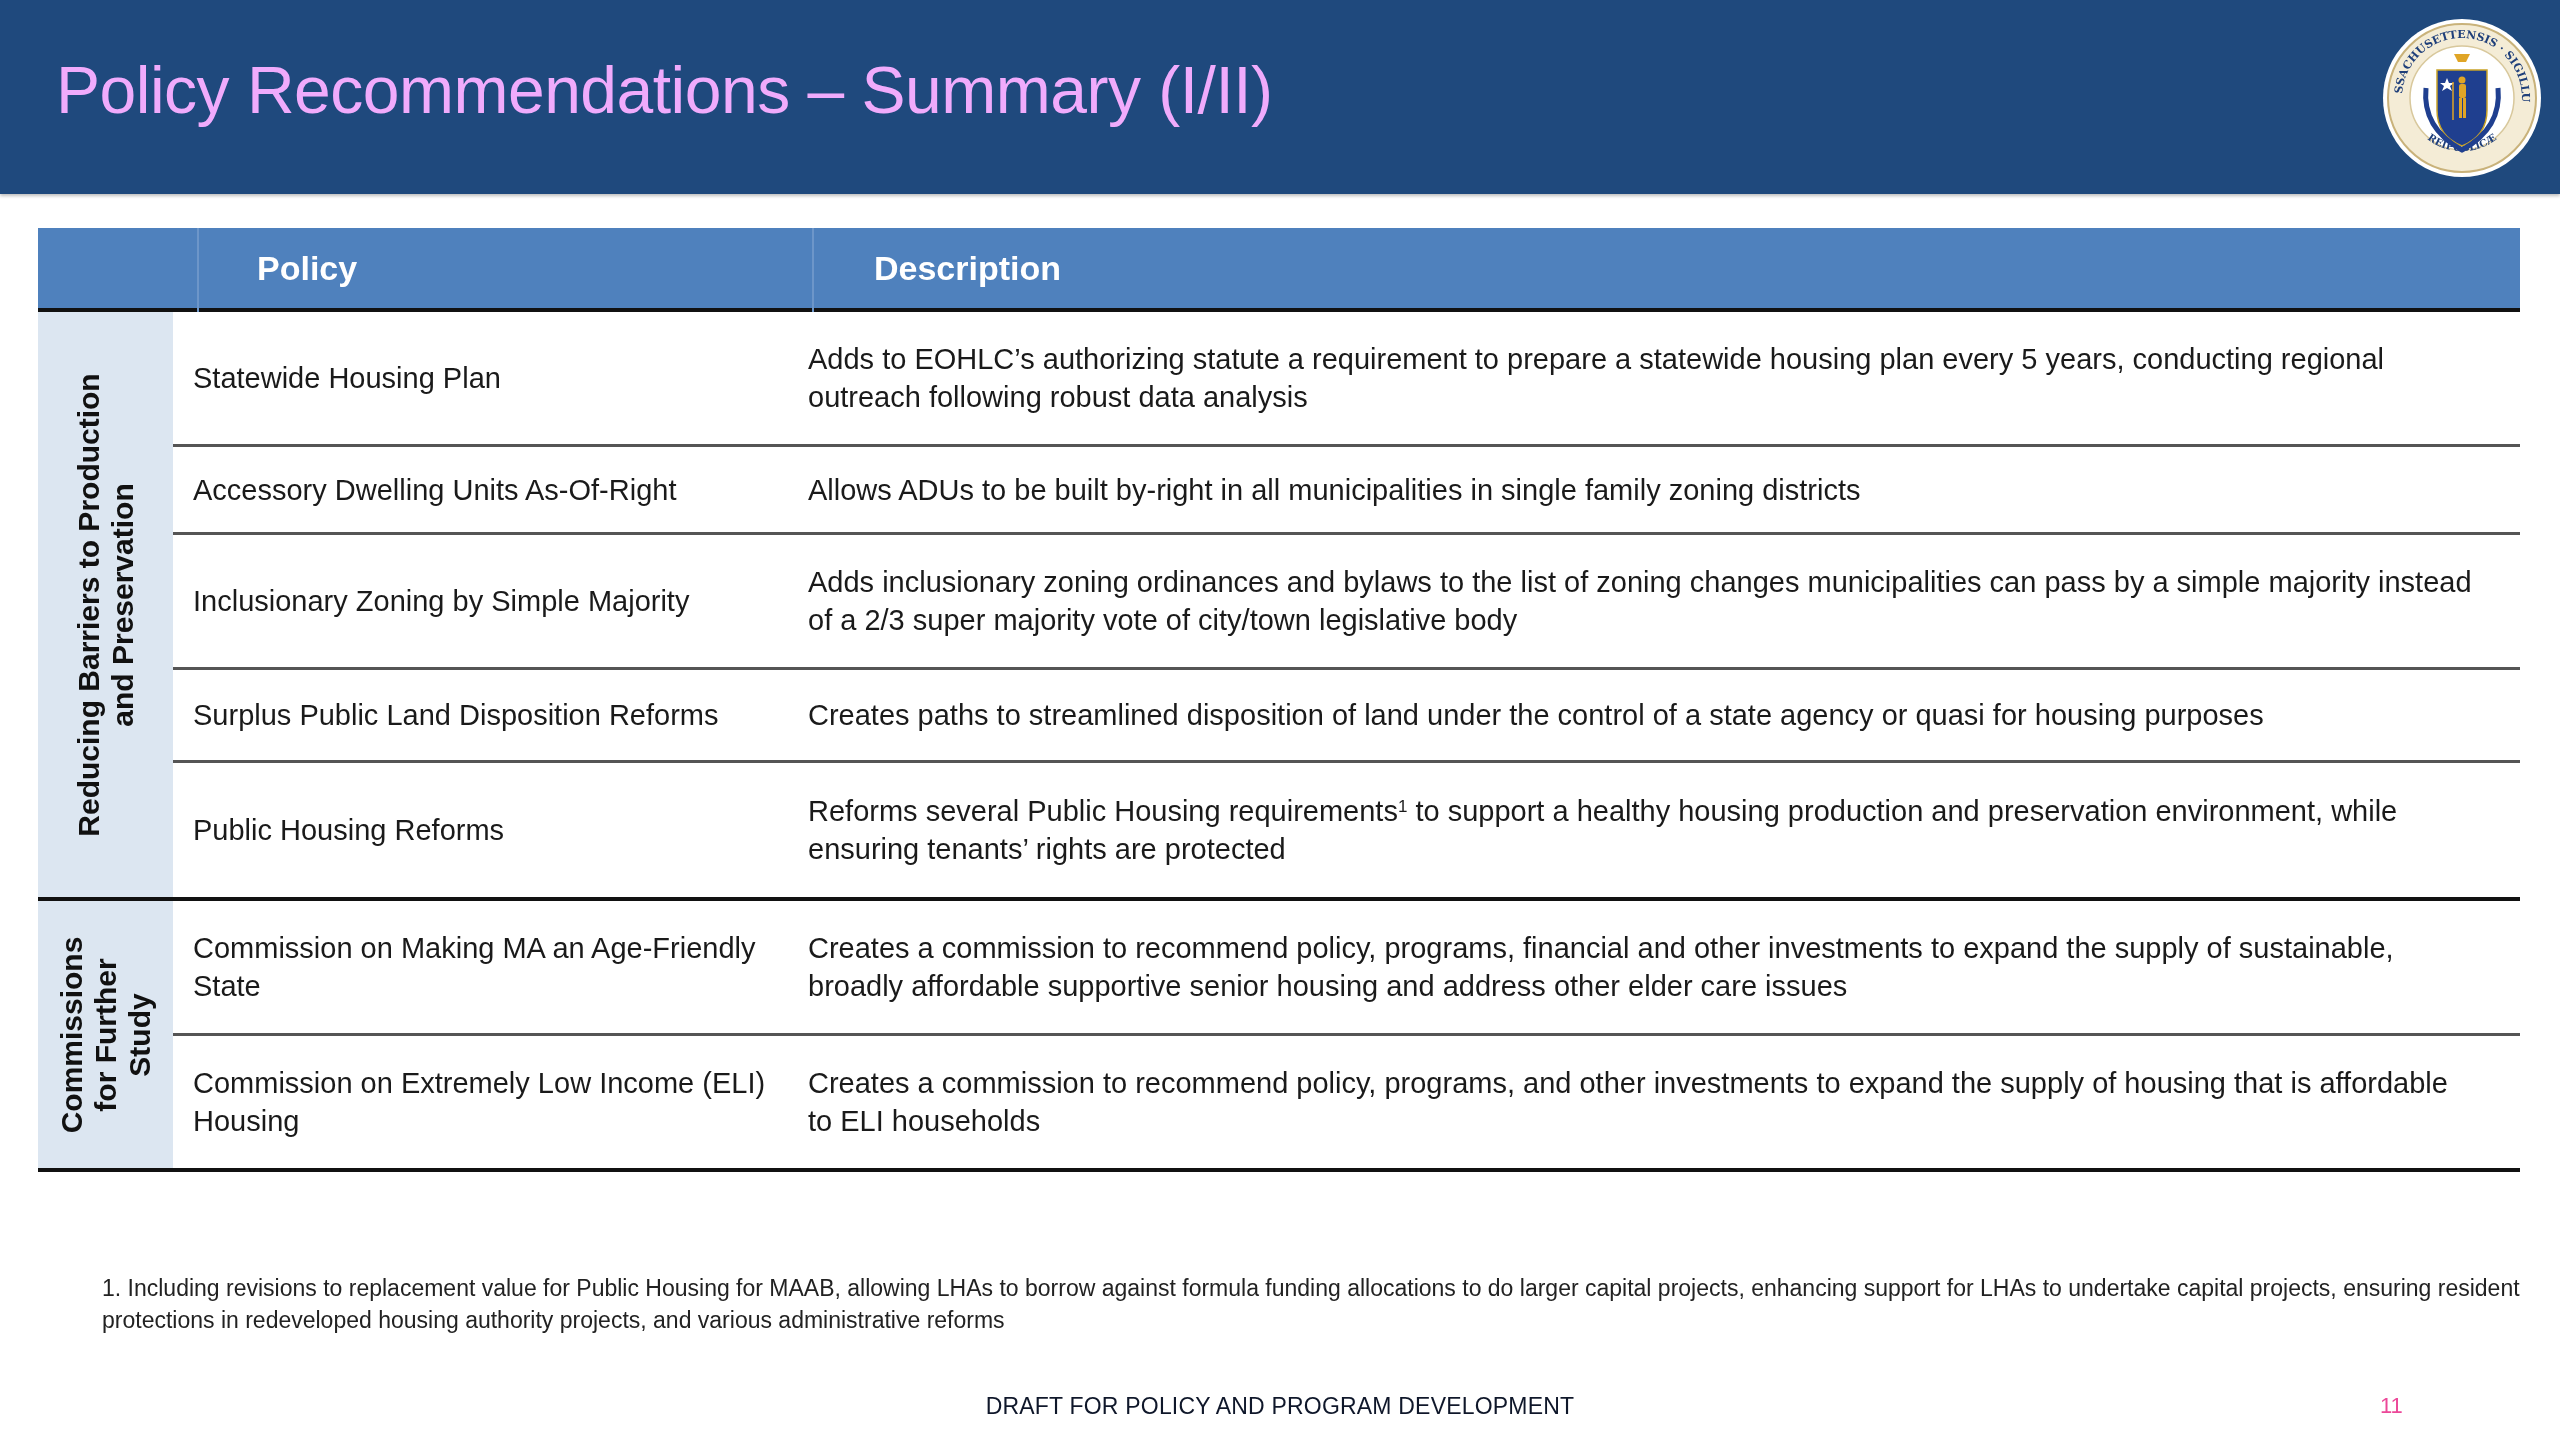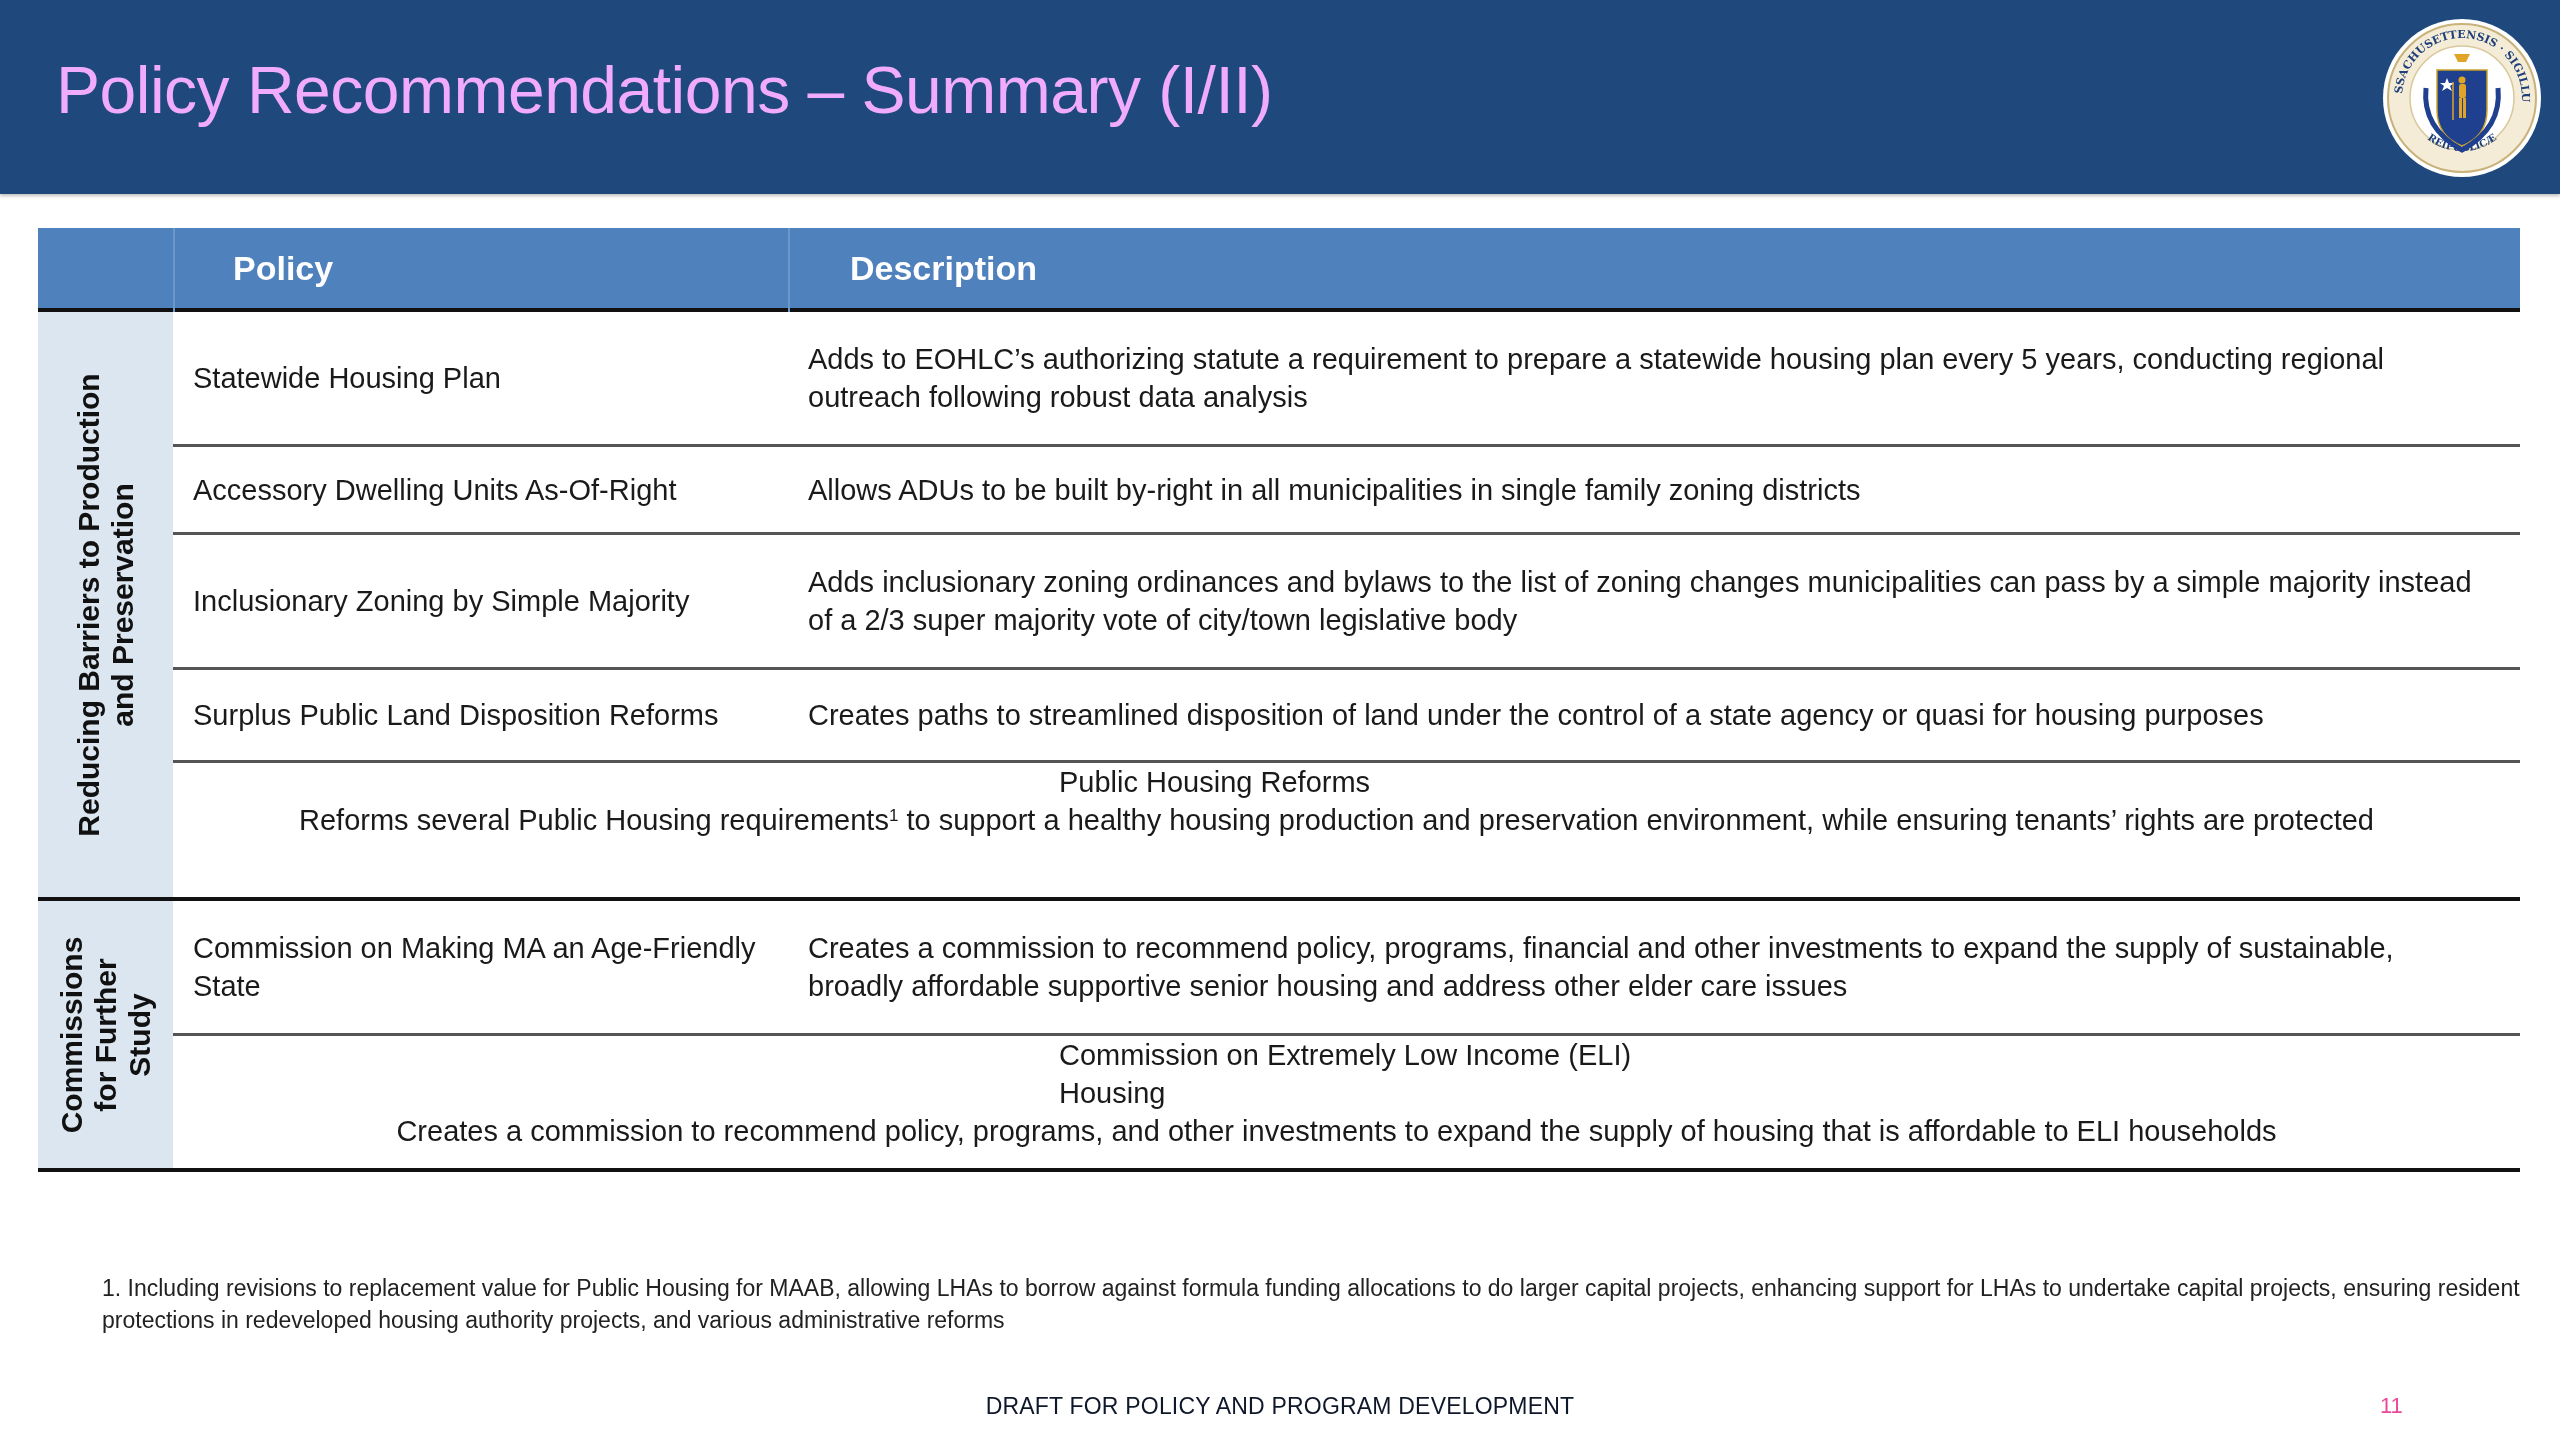--- a/index.html
+++ b/index.html
@@ -25,21 +25,21 @@
 
   .table {
     position: absolute; left: 38px; top: 228px; width: 2482px;
   }
   .thead {
     position: relative; height: 80px; background: #4f81bd;
     border-bottom: 4px solid #111;
   }
   .th {
     position: absolute; top: 0; height: 84px; line-height: 80px;
-    color: #ffffff; font-weight: bold; font-size: 34px;
+    color: #ffffff; font-weight: bold; font-size: 34px; margin-left: 24px;
   }
   .th-cat { left: 0; width: 135px; }
   .th-policy { left: 135px; width: 615px; padding-left: 58px; box-sizing: border-box; border-left: 2px solid #6d96c9; }
   .th-desc { left: 750px; right: 0; padding-left: 60px; box-sizing: border-box; border-left: 2px solid #6d96c9; }
 
   .group { position: relative; display: flex; border-bottom: 4px solid #111; }
   .cat {
     width: 135px; flex: none; background: #dce6f1;
     position: relative;
   }
@@ -48,21 +48,21 @@
     transform: translate(-50%, -50%) rotate(-90deg);
     white-space: nowrap; text-align: center;
     font-weight: bold; font-size: 30px; line-height: 34px; color: #111;
   }
   .rows { flex: 1; }
   .row {
     display: flex; align-items: center;
     border-bottom: 3px solid #555;
     box-sizing: border-box;
   }
-  .row:last-child { border-bottom: none; flex-direction: column; }
+  .row:last-child { border-bottom: none; }
   .cell-policy {
     width: 615px; flex: none; box-sizing: border-box;
     padding-left: 20px; padding-right: 10px;
     font-size: 29px; line-height: 38px;
   }
   .cell-desc {
     flex: 1; box-sizing: border-box; padding-left: 20px; padding-right: 40px;
     font-size: 29px; line-height: 38px;
   }
   sup { font-size: 17px; vertical-align: top; position: relative; top: -4px; }

